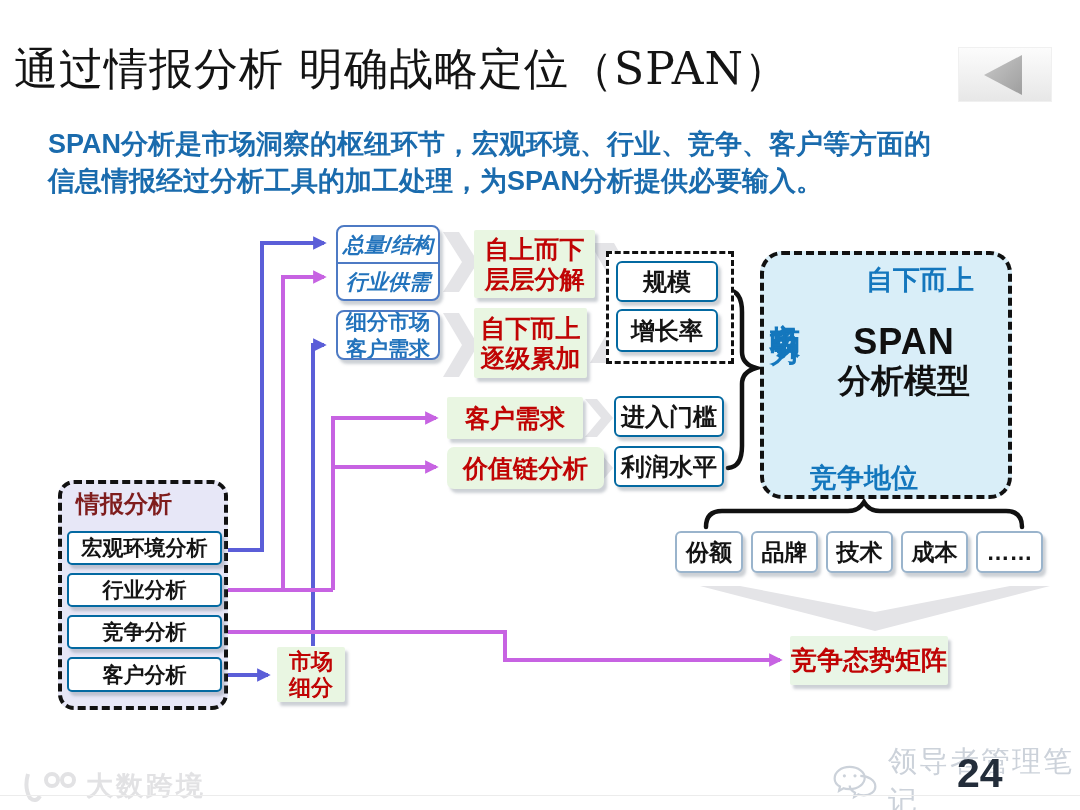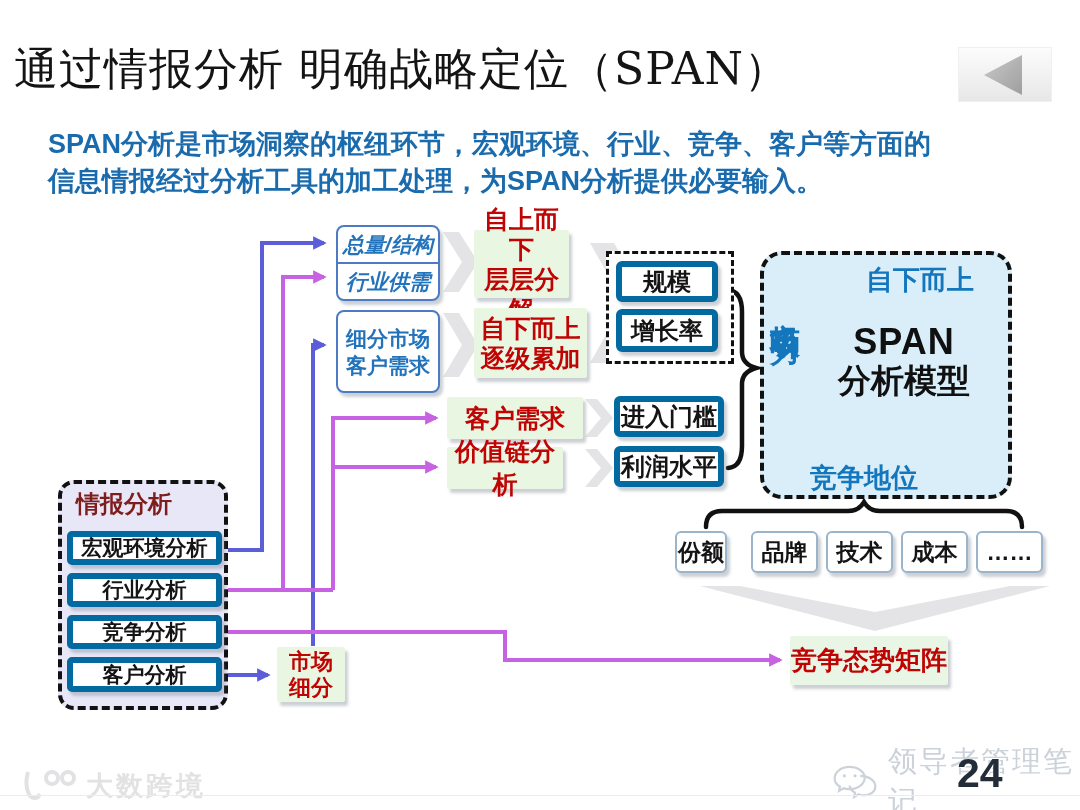--- a/index.html
+++ b/index.html
@@ -8,21 +8,21 @@
   
   .title{position:absolute;left:14px;top:40px;width:940px;font-family:"DejaVu Serif","Liberation Serif",serif;
          font-size:44px;color:#141414;letter-spacing:1px;white-space:nowrap;}
   .subtitle{position:absolute;left:48px;top:126px;width:1000px;font-size:27px;font-weight:bold;
             color:#1a6bad;line-height:37px;}
   .back-btn{position:absolute;left:958px;top:47px;width:92px;height:53px;
             background:linear-gradient(#fcfcfc,#e7e7e7);border:1px solid #f0f0f0;
             display:flex;align-items:center;justify-content:center;cursor:pointer;}
   
   .abs{position:absolute;box-sizing:border-box;}
-  .wbox{background:#ffffff;border:6px solid #0369a1;border-radius:6px;
+  .wbox{background:#ffffff;border:2px solid #0369a1;border-radius:6px;
         box-shadow:3px 4px 3px rgba(110,120,135,.35);
         display:flex;align-items:center;justify-content:center;
         font-weight:bold;color:#141414;}
   .gbox{background:#e9f6e2;box-shadow:3px 4px 3px rgba(110,120,135,.35);border-radius:2px;
         display:flex;flex-direction:column;align-items:center;justify-content:center;
         font-weight:bold;color:#c00404;text-align:center;}
   .pairbox{background:#fff;border:2.5px solid #4d7ac4;border-radius:8px;
            box-shadow:3px 4px 3px rgba(110,120,135,.35);overflow:hidden;}
   .paircell{height:35px;display:flex;align-items:center;justify-content:center;
             font-weight:bold;font-size:21px;color:#2273bc;}
@@ -39,21 +39,21 @@
   .model .l2{font-size:33px;letter-spacing:0;}
   .xaxis-label{position:absolute;left:810px;top:460px;font-size:27px;font-weight:bold;color:#1477bd;}
   
   .intel-box{left:58px;top:480px;width:170px;height:230px;background:#e7e7f7;
              border:4px dashed #111;border-radius:16px;}
   .intel-title{position:absolute;left:76px;top:488px;font-size:24px;font-weight:bold;color:#7f1d1d;}
   .intel-item{left:67px;width:155px;height:34px;font-size:21px;border-radius:5px;}
   
   .factor{top:531px;height:42px;font-size:23px;border:2px solid #9ab4cc;}
   
-  .wm-left{position:absolute;left:22px;top:768px;display:flex;align-items:flex-start;gap:8px;
+  .wm-left{position:absolute;left:22px;top:768px;display:flex;align-items:flex-end;gap:8px;
            color:#e2e2e4;font-weight:bold;font-size:27px;letter-spacing:3px;}
   .wm-right{position:absolute;left:832px;top:742px;display:flex;align-items:center;gap:10px;
             color:#ccd2da;font-size:29px;letter-spacing:2px;}
   .page-num{position:absolute;left:957px;top:750px;font-size:41px;font-weight:bold;color:#232d3a;
             text-shadow:1px 1px 0 #fff;}
   .footer-line{position:absolute;left:0;top:795px;width:1080px;height:1px;background:#ececec;}
   .overlay{position:absolute;left:0;top:0;}
 </style>
 </head>
 <body>
@@ -121,52 +121,52 @@
       <path d="M333,590 L333,418 L436,418" marker-end="url(#m-mag)"></path>
       <path d="M333,467 L436,467" marker-end="url(#m-mag)"></path>
       <path d="M222,632 L505,632 L505,660 L780,660" marker-end="url(#m-mag)"></path>
     </g>
   </svg>
 
   <div class="abs pairbox" style="left:336px;top:225px;width:104px;font-style:italic;">
     <div class="paircell">总量/结构</div>
     <div class="paircell">行业供需</div>
   </div>
-  <div class="abs pairbox" style="left:336px;top:310px;width:104px;height:83px;display:flex;flex-direction:column;align-items:center;justify-content:center;font-weight:bold;font-size:21px;color:#2273bc;line-height:27px;">
+  <div class="abs pairbox" style="left:336px;top:310px;width:104px;height:50px;display:flex;flex-direction:column;align-items:center;justify-content:center;font-weight:bold;font-size:21px;color:#2273bc;line-height:27px;">
     <span>细分市场</span>
     <span>客户需求</span>
   </div>
 
-  <div class="abs gbox" style="left:474px;top:230px;width:95px;height:68px;font-size:25px;line-height:30px;text-align:center;">
+  <div class="abs gbox" style="left:474px;top:230px;width:121px;height:68px;font-size:25px;line-height:30px;text-align:center;">
     <span>自上而下</span>
     <span>层层分解</span>
   </div>
   <div class="abs gbox" style="left:474px;top:308px;width:113px;height:70px;font-size:25px;line-height:30px;">
     <span>自下而上</span>
     <span>逐级累加</span>
   </div>
   <div class="abs gbox" style="left:447px;top:397px;width:136px;height:42px;font-size:25px;">客户需求</div>
-  <div class="abs gbox" style="left:447px;top:447px;width:116px;height:42px;font-size:25px;">价值链分析</div>
+  <div class="abs gbox" style="left:447px;top:447px;width:157px;height:42px;font-size:25px;border-radius:7px;">价值链分析</div>
 
   <div class="abs dashwrap" style="left:606px;top:251px;width:128px;height:113px;"></div>
   <div class="abs wbox" style="left:616px;top:261px;width:102px;height:41px;font-size:24px;">规模</div>
   <div class="abs wbox" style="left:616px;top:309px;width:102px;height:43px;font-size:24px;">增长率</div>
   <div class="abs wbox" style="left:614px;top:396px;width:110px;height:41px;font-size:24px;">进入门槛</div>
   <div class="abs wbox" style="left:614px;top:446px;width:110px;height:41px;font-size:24px;">利润水平</div>
 
   <div class="abs span-box"></div>
   <div class="insight">自下而上</div>
   <div class="yaxis-label">市场吸引力</div>
   <div class="model">
     <div>SPAN</div>
     <div class="l2">分析模型</div>
   </div>
   <div class="xaxis-label">竞争地位</div>
 
-  <div class="abs wbox factor" style="left:675px;width:52px;">份额</div>
+  <div class="abs wbox factor" style="left:675px;width:68px;">份额</div>
   <div class="abs wbox factor" style="left:751px;width:67px;">品牌</div>
   <div class="abs wbox factor" style="left:826px;width:67px;">技术</div>
   <div class="abs wbox factor" style="left:901px;width:67px;">成本</div>
   <div class="abs wbox factor" style="left:976px;width:67px;">……</div>
 
   <div class="abs intel-box"></div>
   <div class="intel-title">情报分析</div>
   <div class="abs wbox intel-item" style="top:531px;">宏观环境分析</div>
   <div class="abs wbox intel-item" style="top:573px;">行业分析</div>
   <div class="abs wbox intel-item" style="top:615px;">竞争分析</div>

